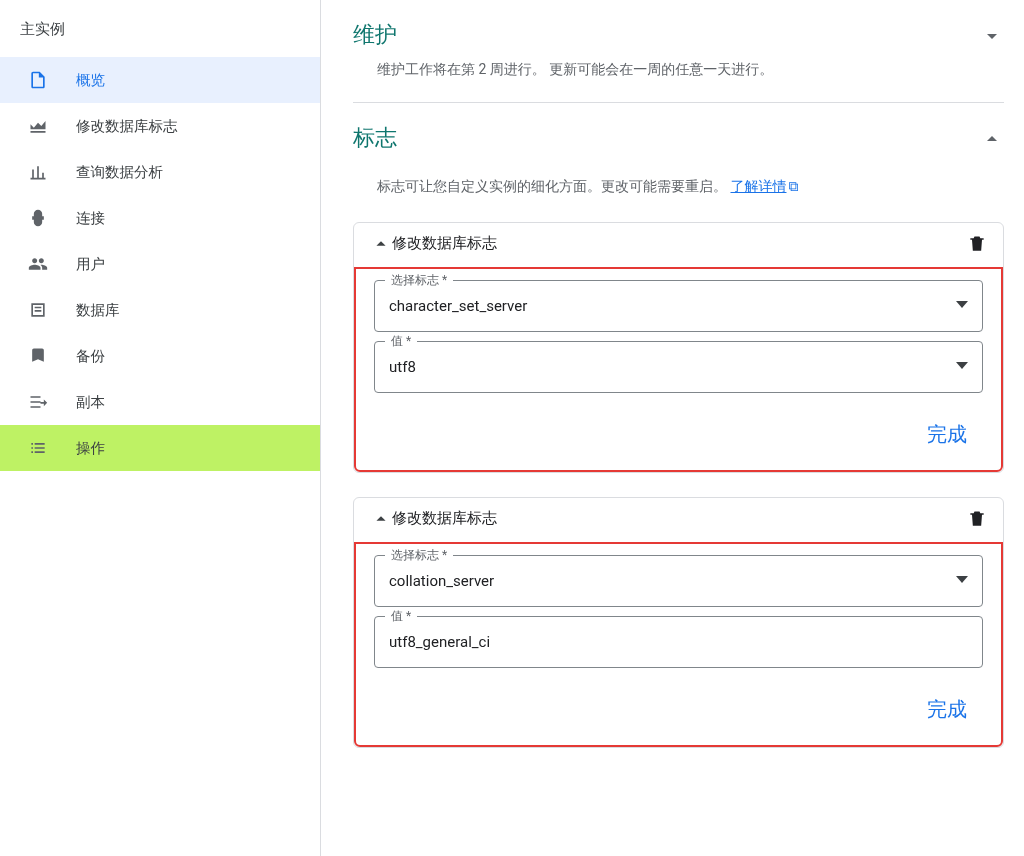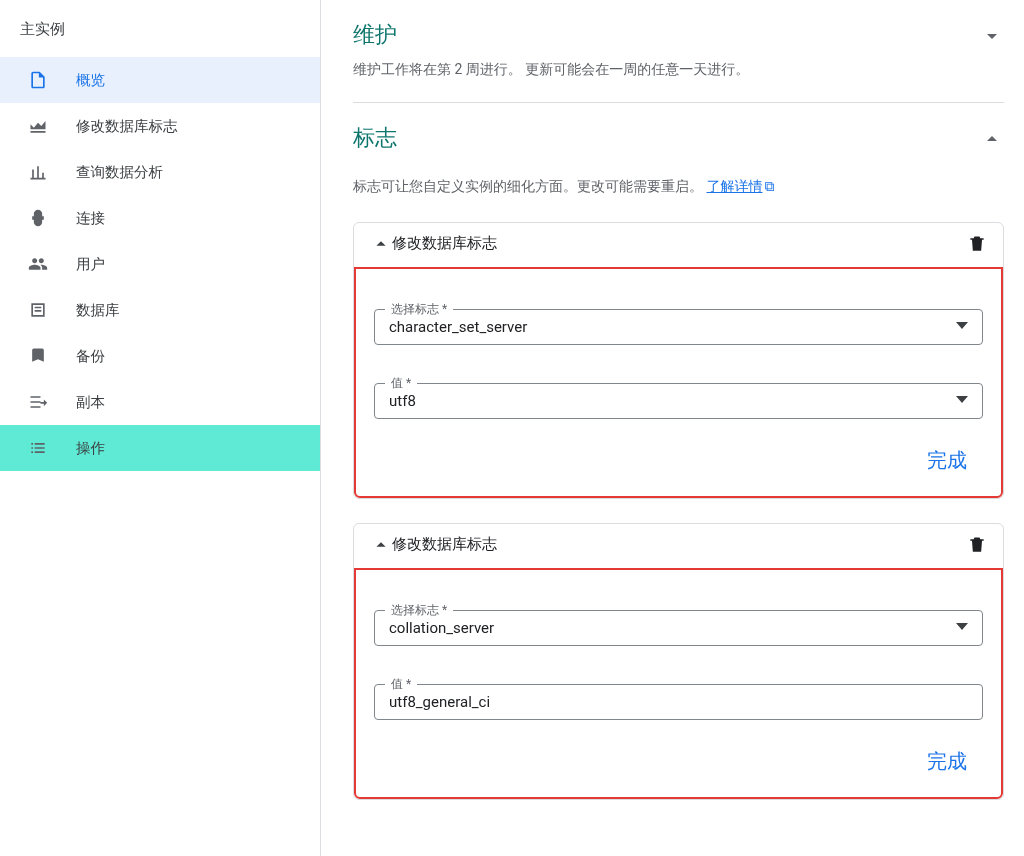--- a/index.html
+++ b/index.html
@@ -45,21 +45,21 @@
     color: #1a73e8;
   }
   .nav-item.active .nav-icon { fill: #1a73e8; color:#1a73e8; }
   .nav-icon {
     width: 20px; height: 20px;
     fill: #5f6368; color:#5f6368;
     flex: 0 0 20px;
     display:flex; align-items:center; justify-content:center;
   }
   .nav-item.selected-dark {
-    background:#5eead4;
+    background:#bef264;
   }
 
   
   .main {
     flex: 1;
     padding: 0 20px 0 32px;
     overflow-y: auto;
   }
   .section {
     border-bottom: 1px solid #dadce0;
@@ -72,20 +72,21 @@
   .section-title {
     font-size: 22px;
     font-weight: 400;
     color: #0f766e;
     margin-bottom: 8px;
   }
   .section-desc {
     font-size: 14px;
     color: #5f6368;
     line-height: 1.6;
+    margin-left: 24px;
   }
   .chevron {
     width: 24px; height:24px;
     fill:#5f6368; cursor:pointer;
     flex:0 0 24px;
     margin-top:4px;
   }
   .link {
     color:#1a73e8; text-decoration: underline; cursor:pointer;
   }
@@ -125,22 +126,22 @@
   }
   .flag-card-body {
     padding: 6px 20px 14px 20px;
   }
 
   
   .field {
     position: relative;
     border:1px solid #80868b;
     border-radius:4px;
-    height:36px;
-    margin-top:38px;
+    height:52px;
+    margin-top:9px;
     display:flex; align-items:center;
     padding: 4px 14px;
   }
   .field-label {
     position:absolute;
     top:-9px; left:10px;
     background:#fff;
     padding:0 6px;
     font-size:12px;
     color:#5f6368;

